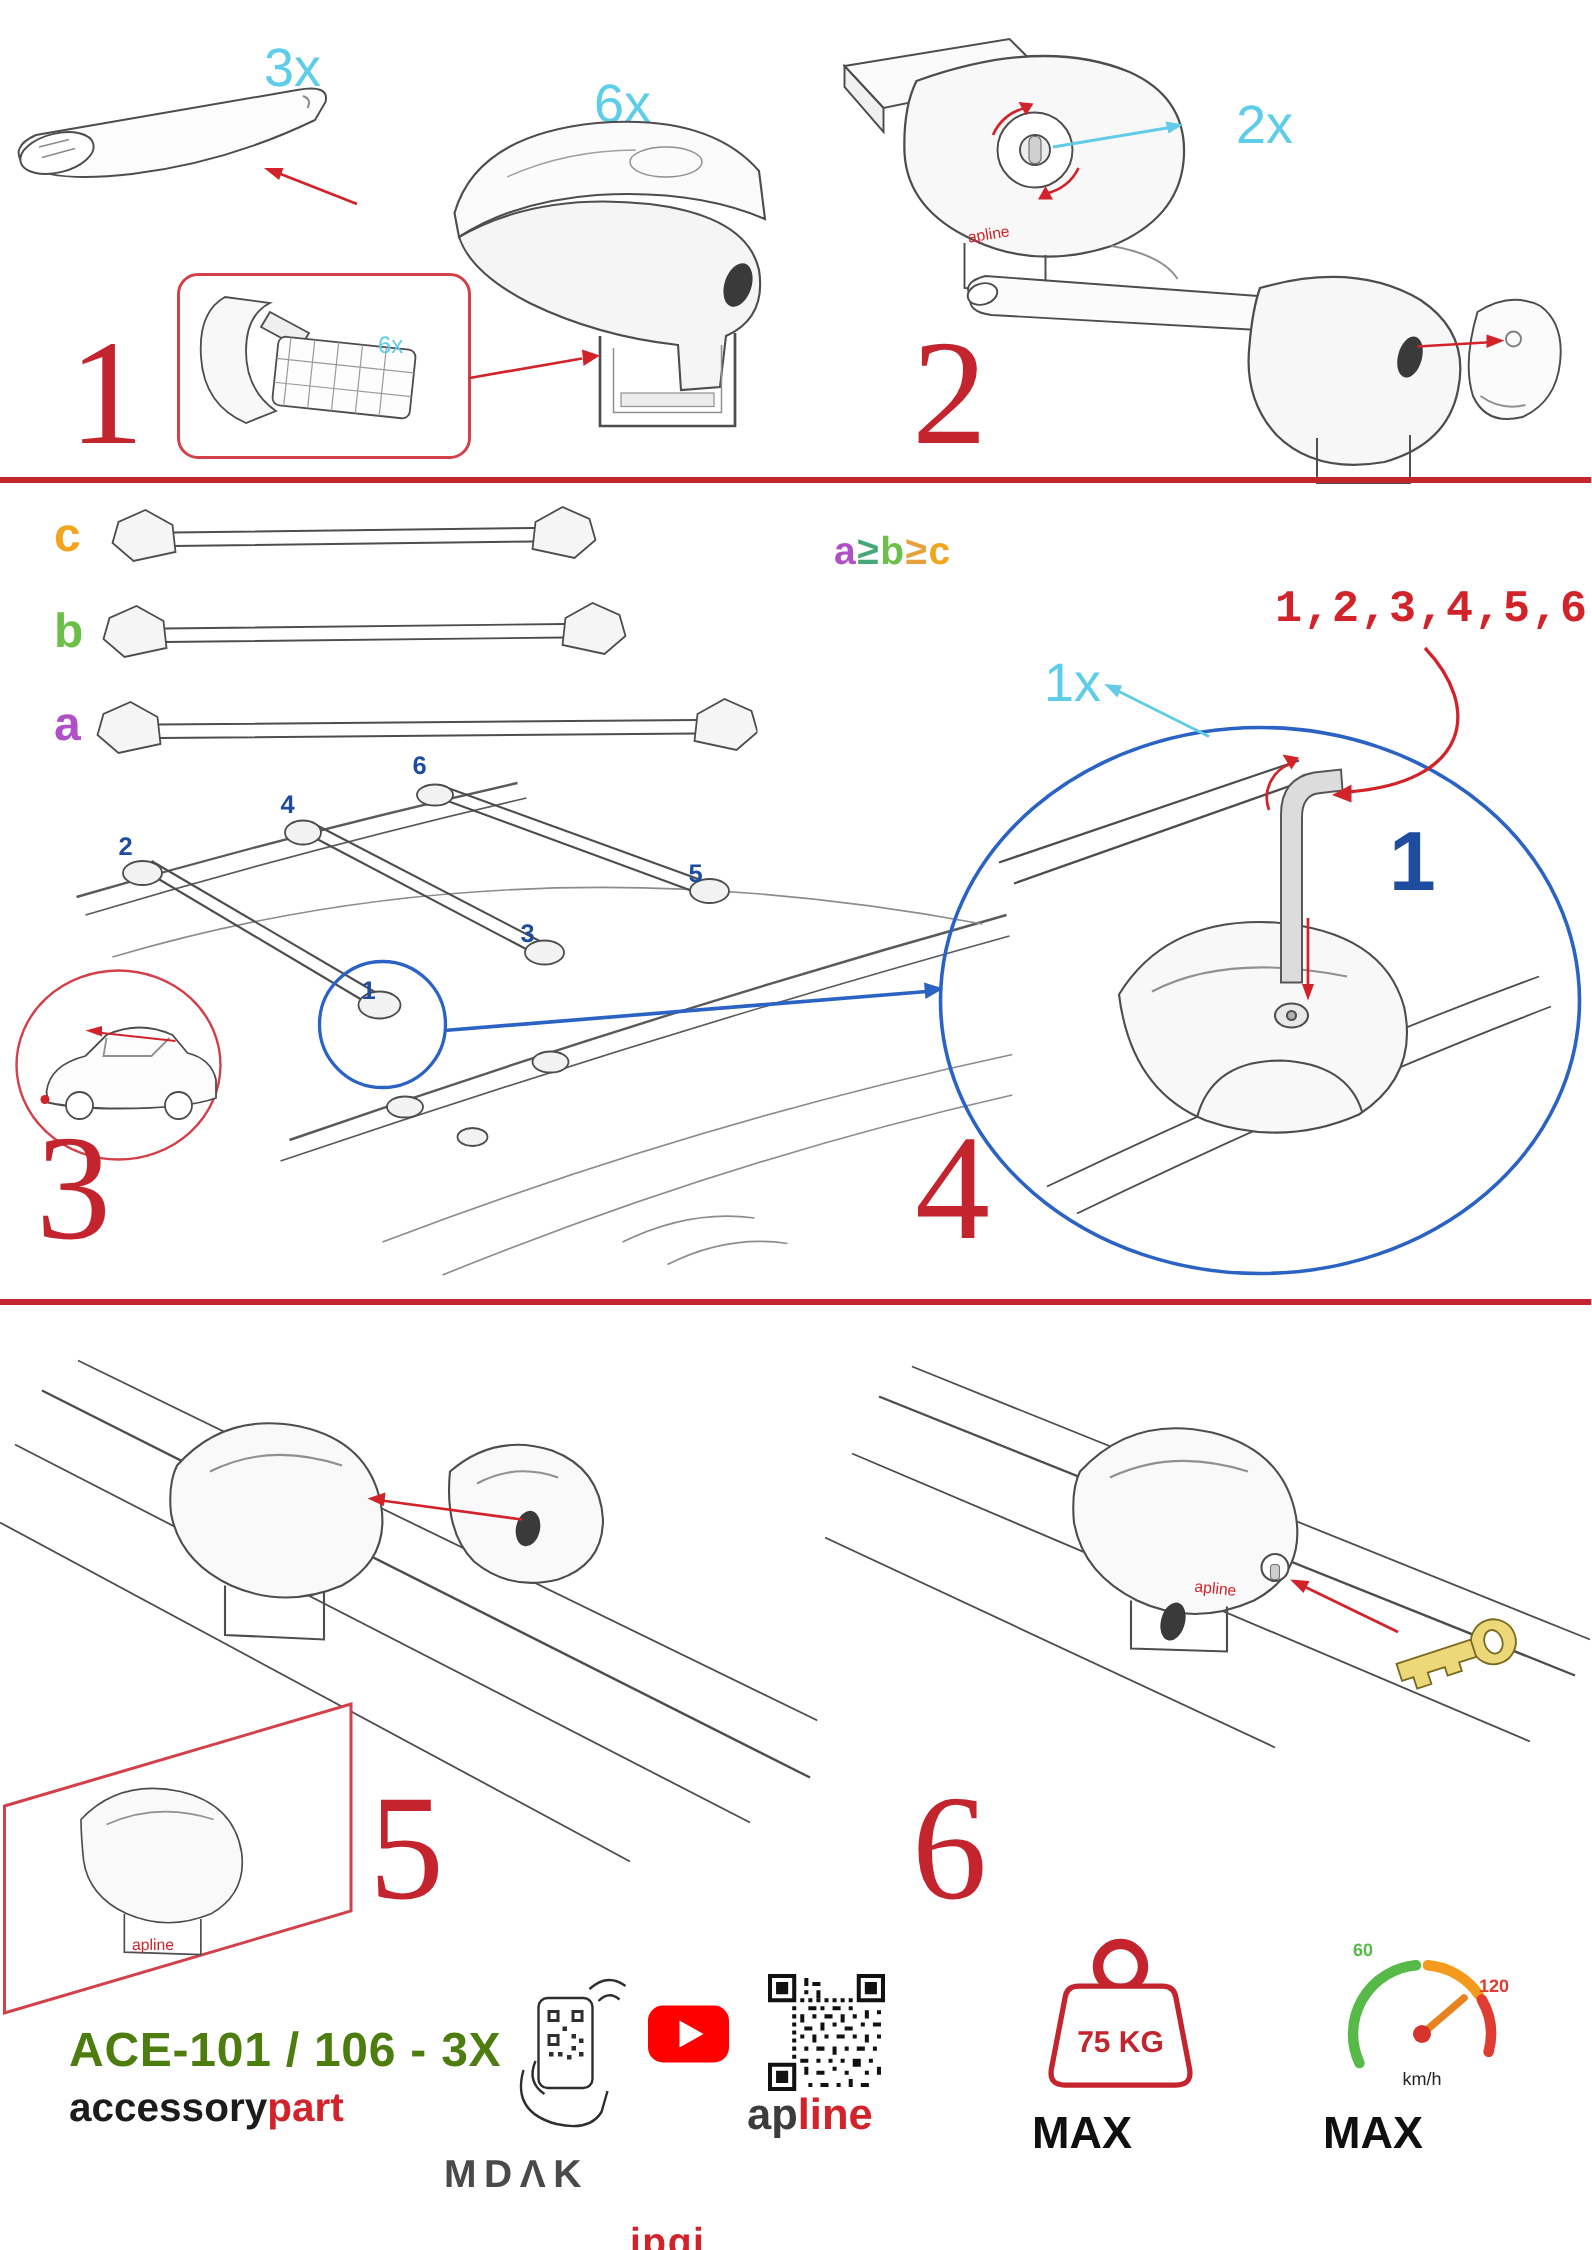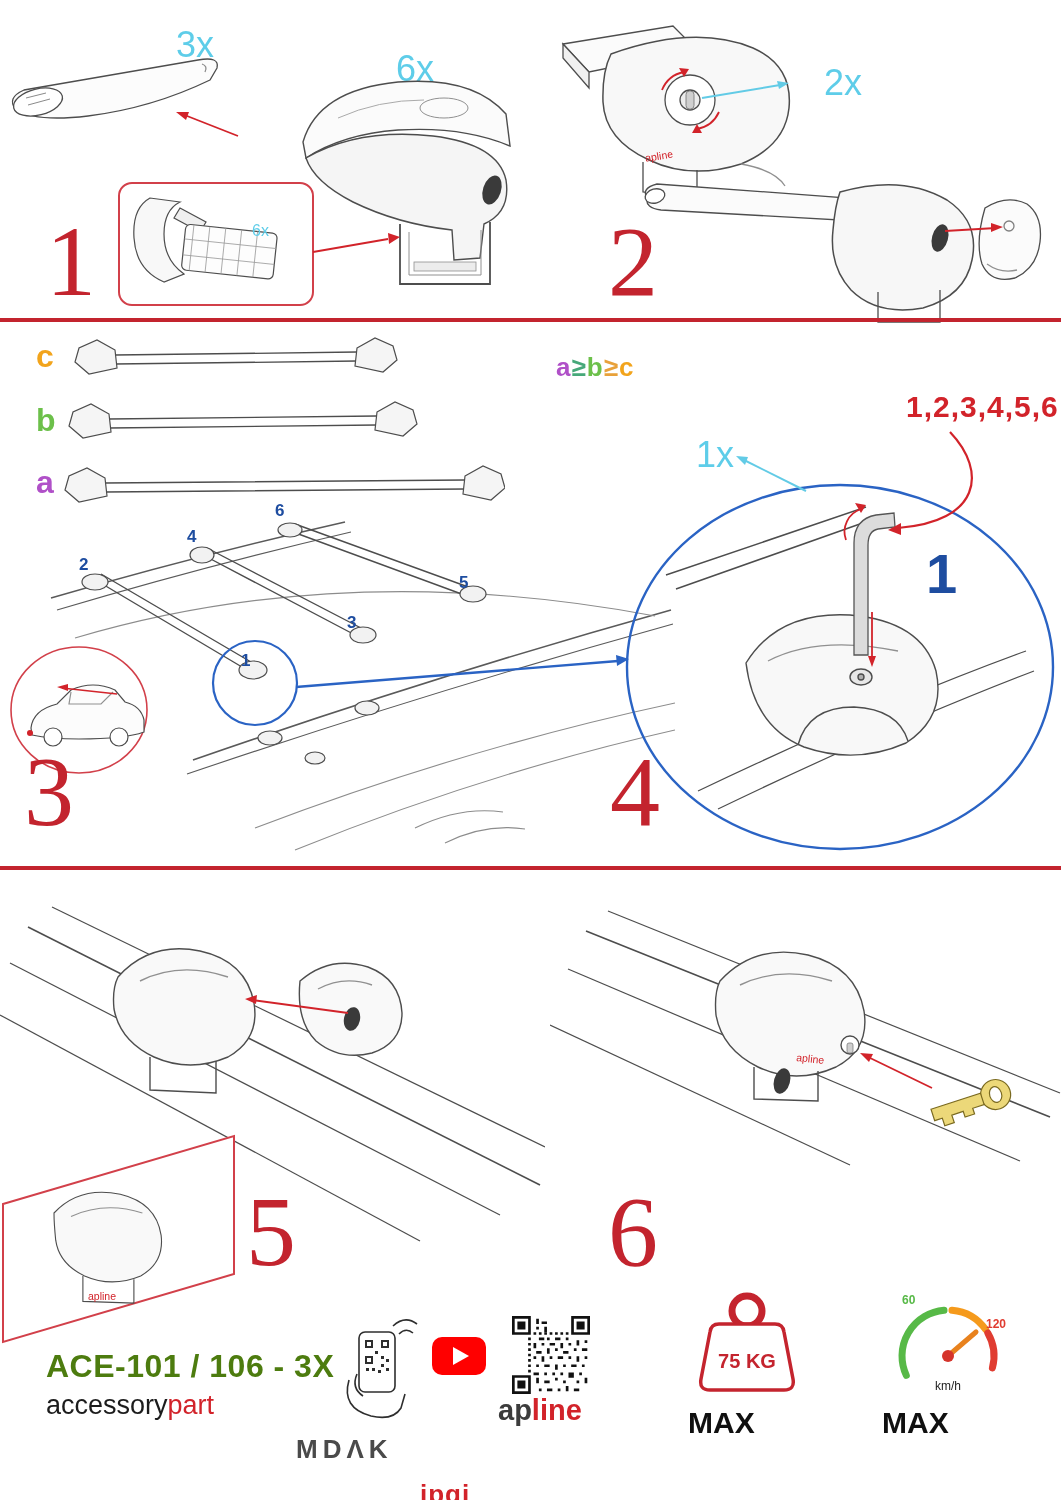--- a/index.html
+++ b/index.html
@@ -12,21 +12,21 @@
   .size-label { font-size:32px; font-weight:700; line-height:1; }
   .lab-c { color:#f2a41c; } .lab-b { color:#6cc04a; } .lab-a { color:#b050c8; }
   .formula { font-size:26px; font-weight:700; letter-spacing:1px; }
   .f-a { color:#b050c8; } .f-ge1 { color:#46a879; } .f-b { color:#6cc04a; }
   .f-ge2 { color:#e8a13a; } .f-c { color:#f2a41c; }
   .sequence { font-size:30px; font-weight:700; color:#d2232a; letter-spacing:1px; }
   .big-one { font-size:56px; font-weight:700; color:#1e4da0; line-height:1; }
   .divider { position:absolute; left:0; width:1061px; height:4px; background:#c3242e; }
   .inset-box { position:absolute; border:2px solid #d2404a; border-radius:14px; background:#fff; }
   .product-code { font-size:32px; font-weight:700; color:#4d7c0f; letter-spacing:0.5px; }
-  .brand-ap { font-size:27px; font-weight:400; color:#1c1c1c; }
+  .brand-ap { font-size:27px; font-weight:700; color:#1c1c1c; }
   .brand-ap .red, .red { color:#d2232a; }
   .mdak { font-size:26px; font-weight:700; color:#4a4a4a; letter-spacing:5px;margin-top:38px; }
   .ipqi { font-size:26px; font-weight:700; color:#d2232a; letter-spacing:1px; }
   .apline { font-size:29px; font-weight:700; color:#3c3c3c; }
   .max-label { font-size:30px; font-weight:700; color:#101010; text-align:left; }
   svg { display:block; }
   .pos-num { font-family:"Liberation Sans", sans-serif; font-size:17px; font-weight:700; fill:#1e4da0; }
   .apline-sm { font-family:"Liberation Sans", sans-serif; font-size:10.5px; fill:#d2232a; }
   .weight-text { font-family:"Liberation Sans", sans-serif; font-size:20px; font-weight:700; fill:#c4242e; }
   .speed-lo { font-family:"Liberation Sans", sans-serif; font-size:12px; font-weight:700; fill:#57b947; }
@@ -181,21 +181,21 @@
       <path d="M26,88 Q28,70 52,64 L66,50 Q88,40 110,50 L120,62 Q136,66 139,80 L139,92 Q120,99 74,99 Q45,99 27,95 Z"></path>
       <circle cx="48" cy="97" r="9" fill="#ffffff"></circle>
       <circle cx="114" cy="97" r="9" fill="#ffffff"></circle>
       <path d="M66,52 L64,64 L96,64 L108,52" fill="none" stroke="#909090"></path>
     </g>
     <circle cx="25" cy="93" r="3" fill="#d2232a"></circle>
   </svg>
 
   <div class="abs step-num" style="left:24px; top:742px;">3</div>
 
-  <div class="abs sequence" style="left:906px; top:390px;">1,2,3,4,5,6</div>
+  <div class="abs sequence" style="left:850px; top:390px;font-family:Liberation Mono, monospace;">1,2,3,4,5,6</div>
   <div class="abs qty" style="left:696px; top:434px;">1x</div>
   <div class="abs big-one" style="left:926px; top:546px;">1</div>
 
   <svg class="abs" style="left:618px; top:455px;" width="443" height="412" viewBox="0 0 443 412">
     <ellipse cx="222" cy="212" rx="213" ry="182" fill="none" stroke="#2a63c4" stroke-width="2.4"></ellipse>
     <g stroke="#4d4d4d" stroke-width="1.2" fill="none">
       <path d="M48,120 L248,52 M58,134 L256,64" stroke-width="1.5"></path>
       <path d="M80,336 Q260,250 408,196"></path>
       <path d="M100,354 Q270,272 416,216"></path>
     </g>

